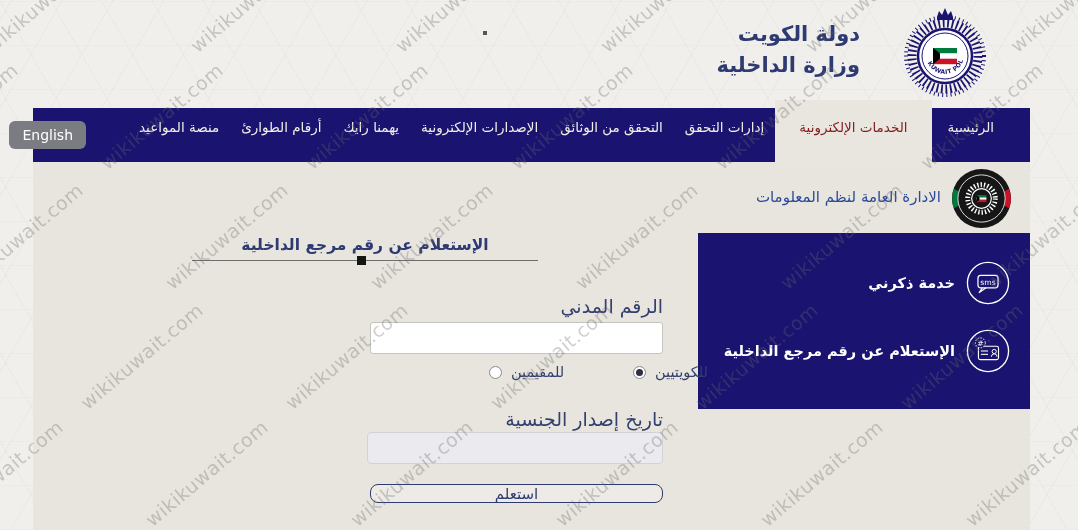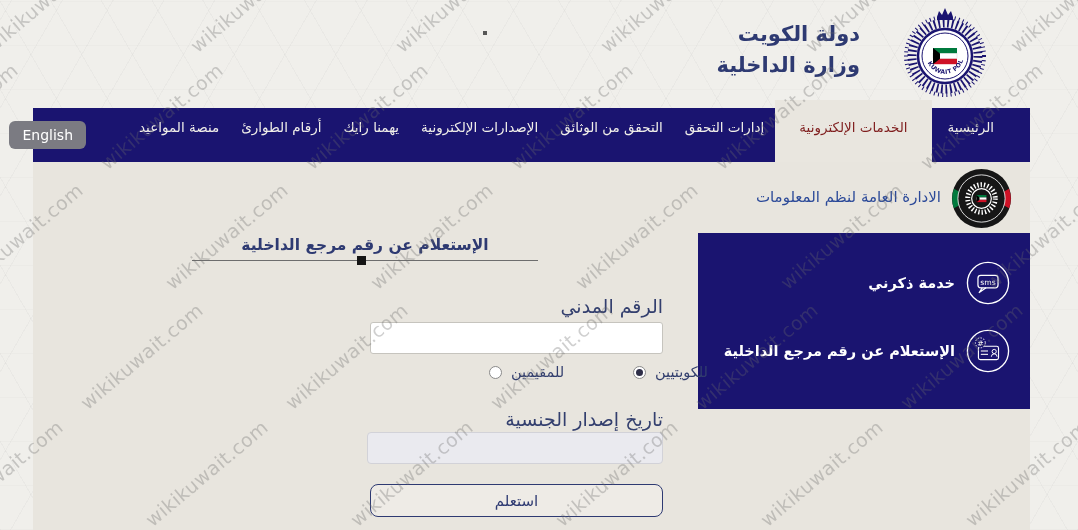--- a/index.html
+++ b/index.html
@@ -64,21 +64,21 @@
     border:1px solid #d2d2d8; border-radius:4px; padding:0 8px; }
 
   .radio-group{ position:absolute; top:364px; display:flex; align-items:center; gap:9px;
     cursor:pointer; }
   .rg-kuwaitis{ left:633px;text-align:right; } .rg-residents{ left:489px; }
   .radio-circle{ width:13px; height:13px; border:1px solid #8a8a8a; border-radius:50%;
     background:#fff; display:flex; align-items:center; justify-content:center; flex:0 0 auto; }
   .radio-circle .dot{ width:7px; height:7px; border-radius:50%; background:#2e2e48; }
   .radio-label{ direction:rtl; color:#333f6e; font-size:14.5px; white-space:nowrap; }
 
-  .btn-submit{ position:absolute; left:370px; top:484px; width:293px; height:33px;
+  .btn-submit{ position:absolute; left:370px; top:484px; width:293px; height:19px;
     background:rgba(255,255,255,.25); border:1.3px solid #2e3a72; border-radius:8px;
     color:#2e3a72; font-size:15px; cursor:pointer;
     font-family:"DejaVu Sans","Liberation Sans",sans-serif; }
 
   
   .wm{ position:absolute; inset:0; overflow:hidden; pointer-events:none; z-index:60; }
   .wm-row{ position:absolute; display:flex; gap:52px; white-space:nowrap; }
   .wm-row span{ font-size:19px; color:rgba(105,105,105,.32); letter-spacing:.5px;
     transform:rotate(-40deg); display:inline-block; }
 </style>

